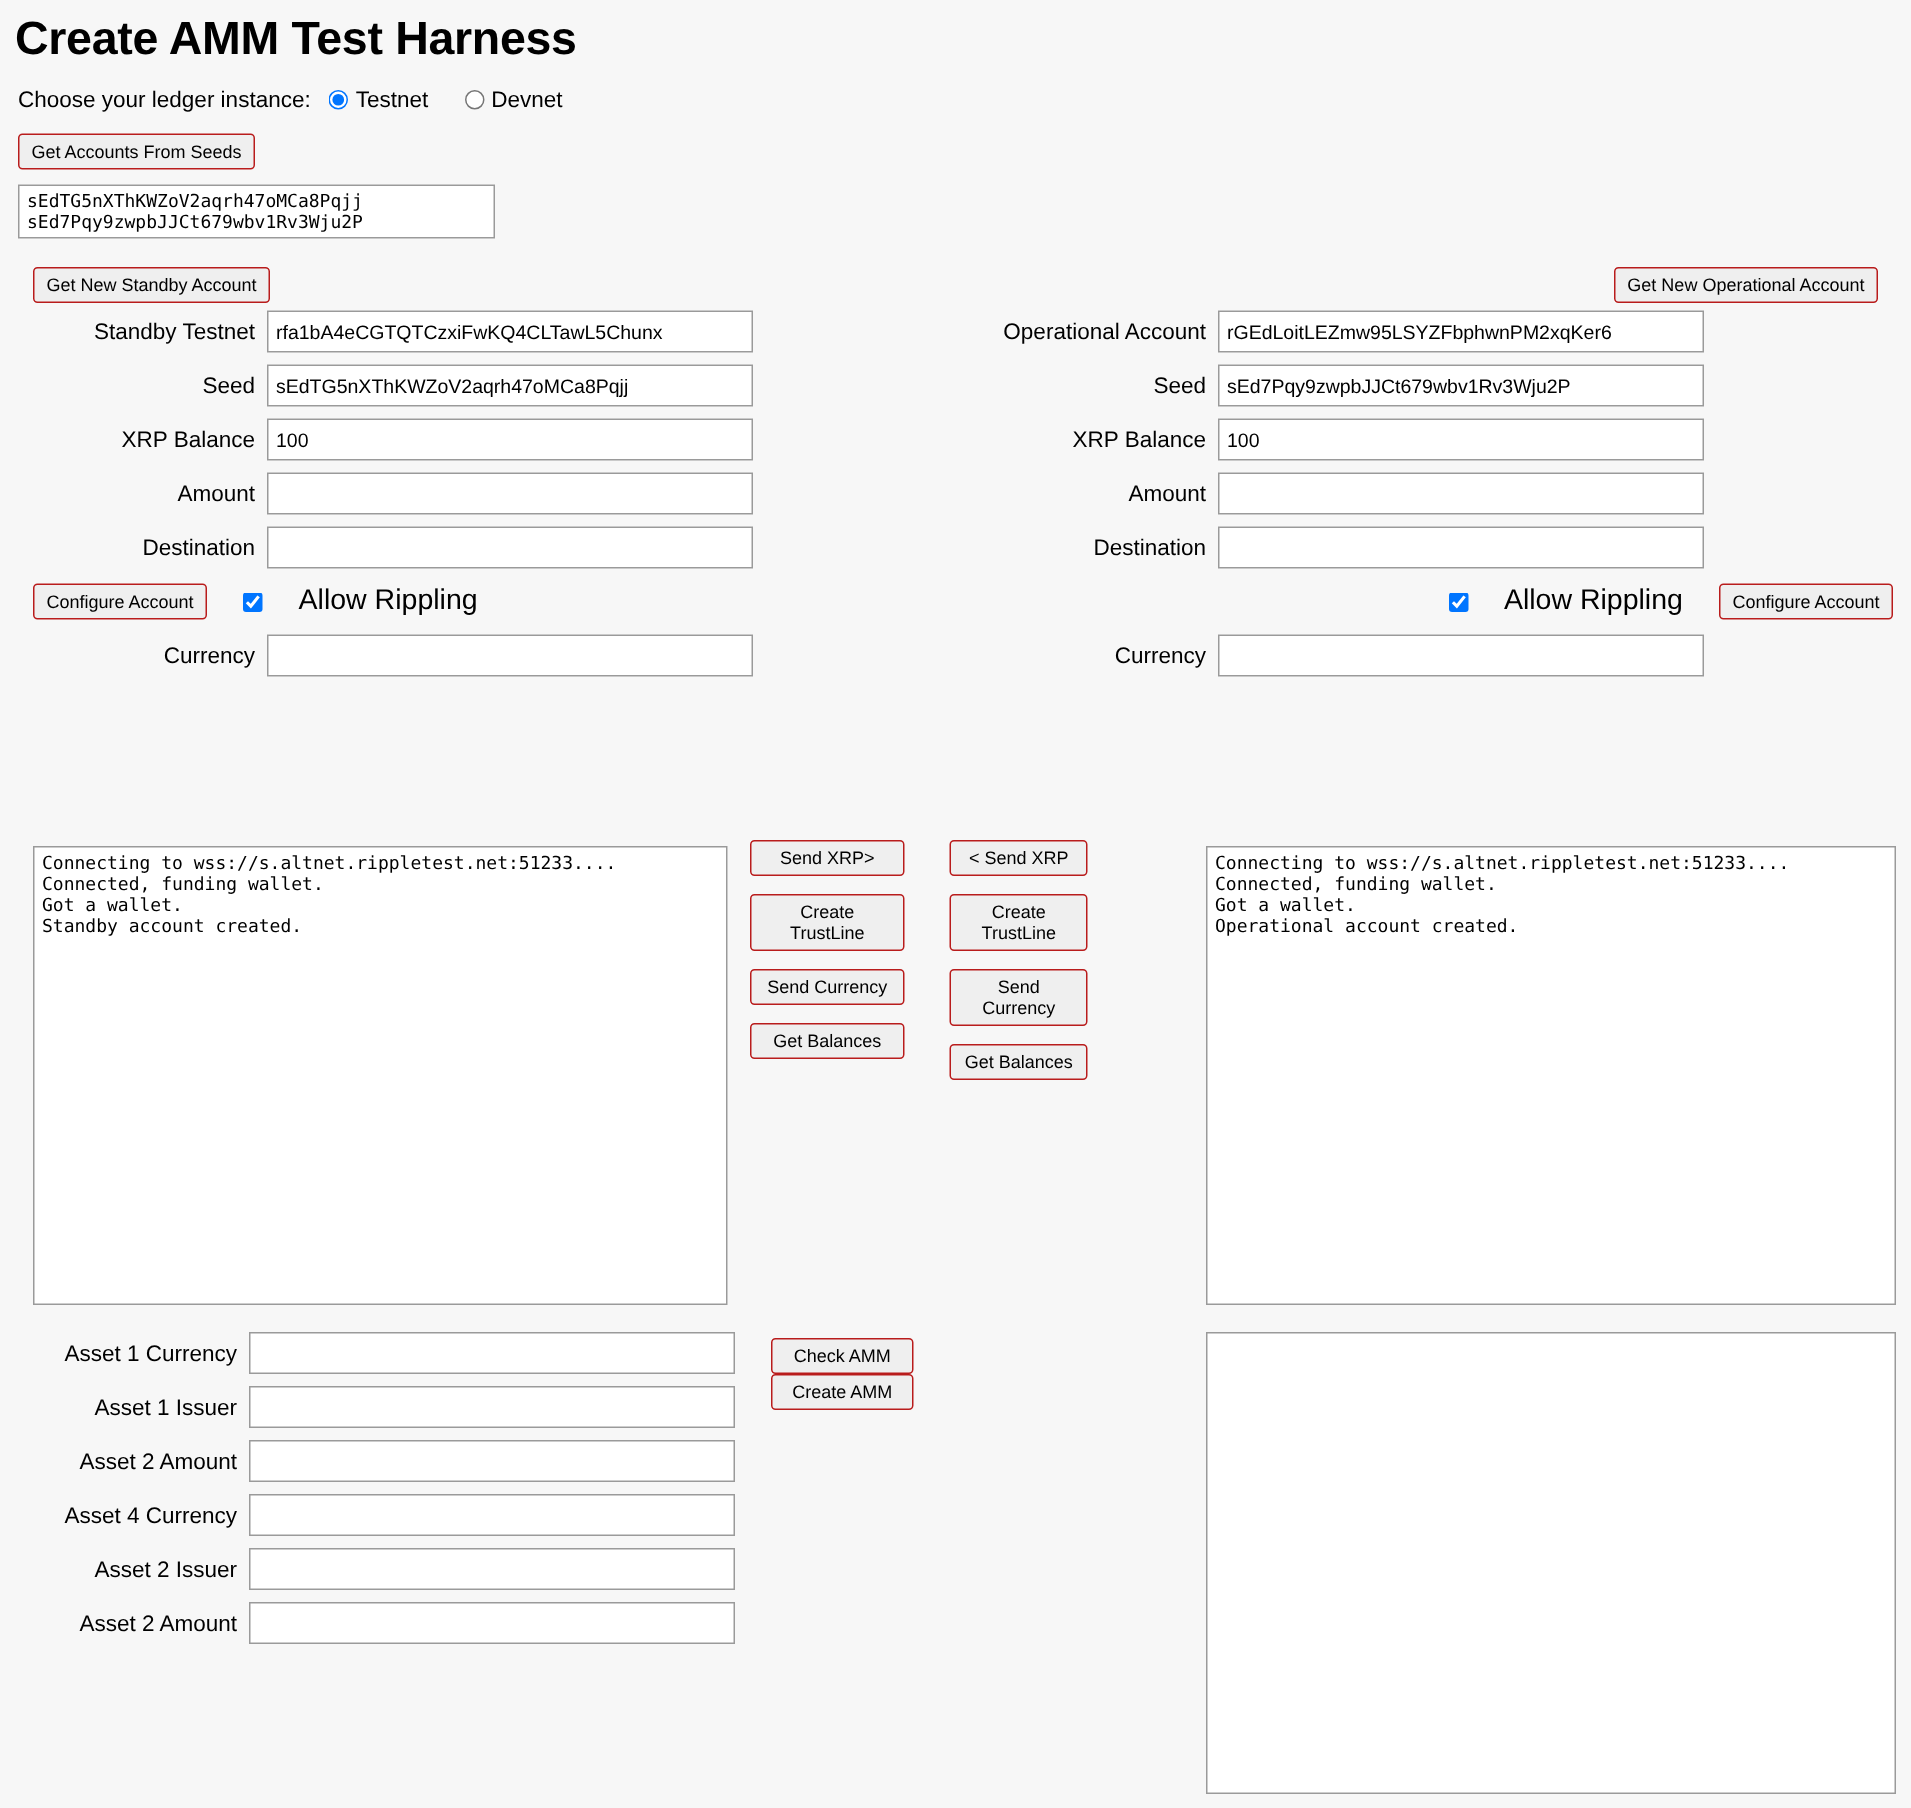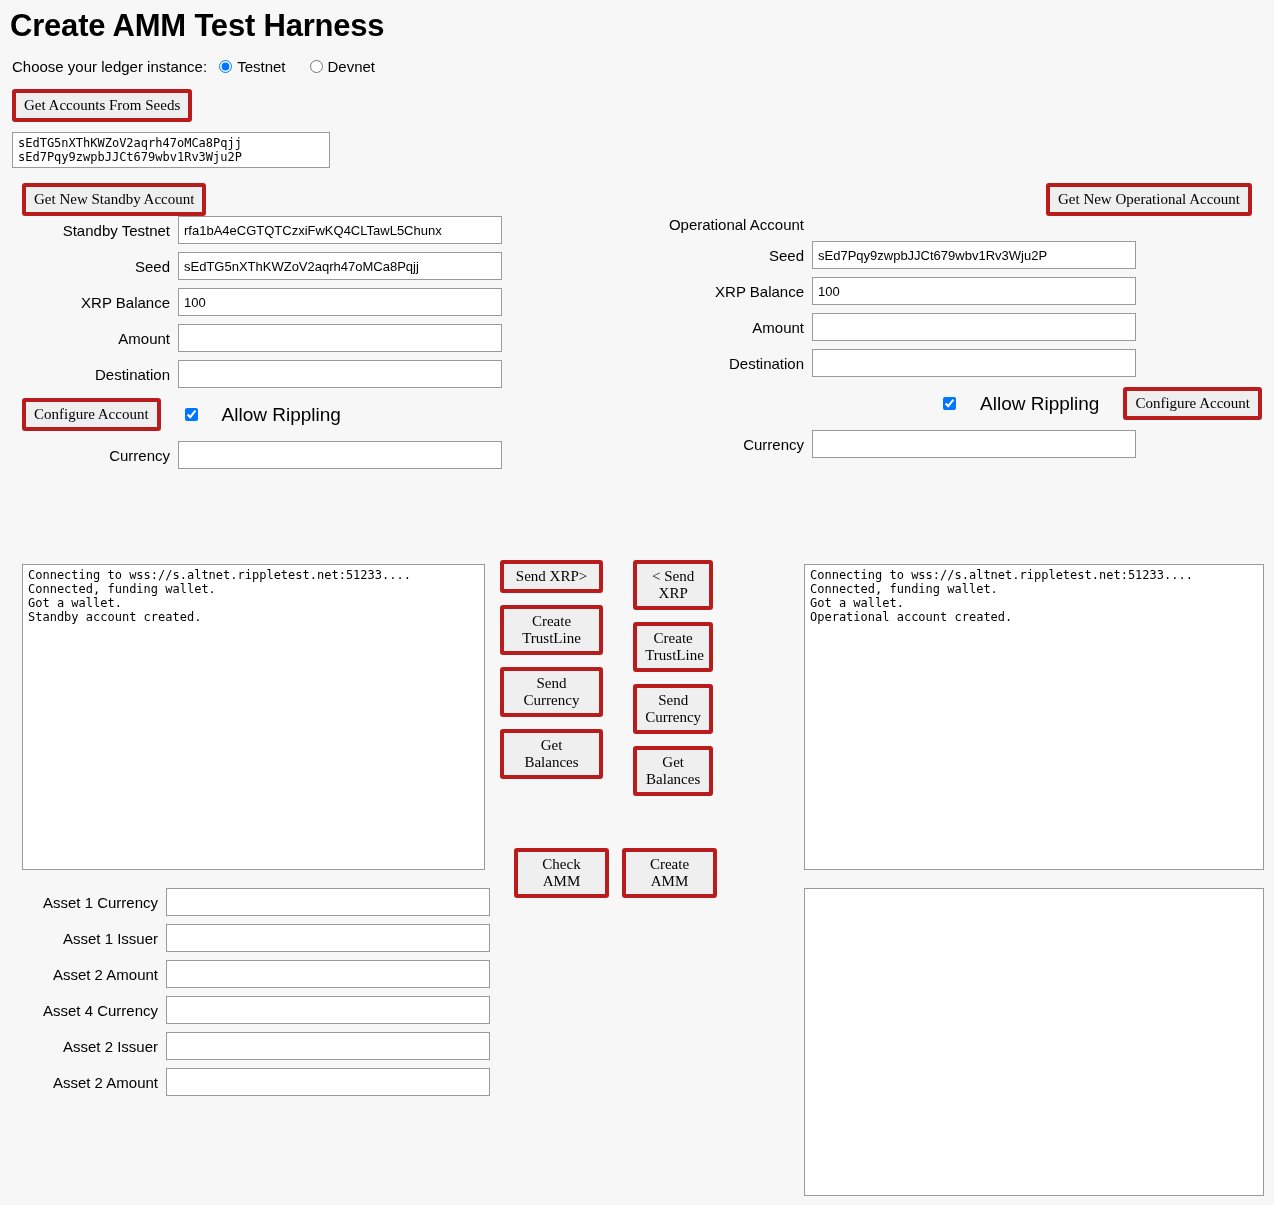--- a/index.html
+++ b/index.html
@@ -34,25 +34,25 @@
   .radio-wrap {
     display: inline-flex;
     align-items: center;
     gap: 5px;
     margin-right: 18px;
   }
   input[type=radio], input[type=checkbox] {
     margin: 0;
   }
   button {
-    font-family: Liberation Serif, serif;
-    font-size: 15px;
+    font-family: Liberation Sans, sans-serif;
+    font-size: 12px;
     padding: 4px 8px;
     background: #efefef;
-    border: 4px solid #b91c1c;
+    border: 1px solid #b91c1c;
     border-radius: 3px;
     cursor: pointer;
     color: #000;
   }
   input[type=text] {
     font-family: "Liberation Sans", sans-serif;
     font-size: 13px;
     padding: 3px 5px;
     border: 1px solid #9a9a9a;
     background: #fff;
@@ -133,36 +133,35 @@
     width: 270px;
   }
   .mid-col {
     display: inline-flex;
     flex-direction: column;
     gap: 12px;
     vertical-align: top;
   }
   .mid-col.a { margin-right: 26px; }
   .mid-col button { width: 103px; }
-  .mid-col.b button { width: 80px; }
+  .mid-col.b button { width: 92px; }
 
   .assets {
     position: absolute;
     left: 10px;
     top: 888px;
   }
   .assets .field-row .flabel { width: 148px; }
   .assets .field-row input[type=text] { width: 324px; }
   .amm-buttons {
     position: absolute;
     left: 514px;
-    top: 848px;
-    display: flex;
-    flex-direction: row;
-    gap: 13px;
+    top: 892px;
+    display: flex;
+    flex-direction: column;
   }
   .amm-buttons button { width: 95px; }
   .amm-log {
     position: absolute;
     left: 804px;
     top: 888px;
     width: 460px;
     height: 308px;
   }
   .log-left { position: absolute; left: 22px; top: 564px; }
@@ -231,20 +230,21 @@
     </div>
   </div>
 
   <div class="col col-right">
     <div class="col-head right">
       <button style="margin-right:12px;">Get New Operational Account</button>
     </div>
 
     <div class="field-row">
       <span class="flabel">Operational Account</span>
+      <input type="text" value="rGEdLoitLEZmw95LSYZFbphwnPM2xqKer6" style="">
     </div>
     <div class="field-row">
       <span class="flabel">Seed</span>
       <input type="text" value="sEd7Pqy9zwpbJJCt679wbv1Rv3Wju2P" style="">
     </div>
     <div class="field-row">
       <span class="flabel">XRP Balance</span>
       <input type="text" value="100" style="">
     </div>
     <div class="field-row">

